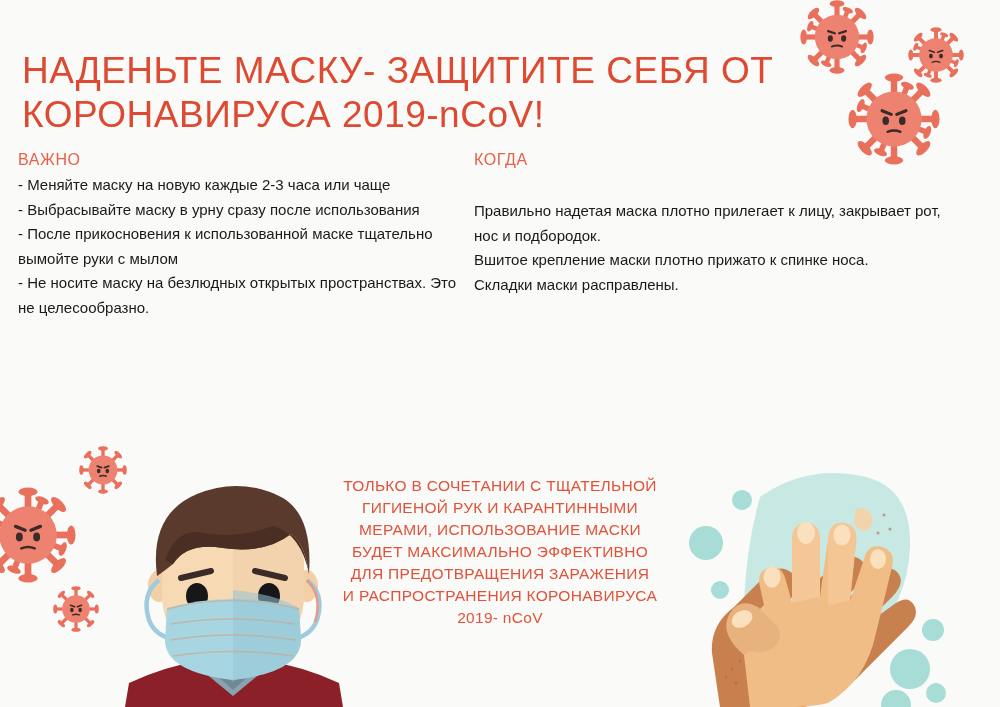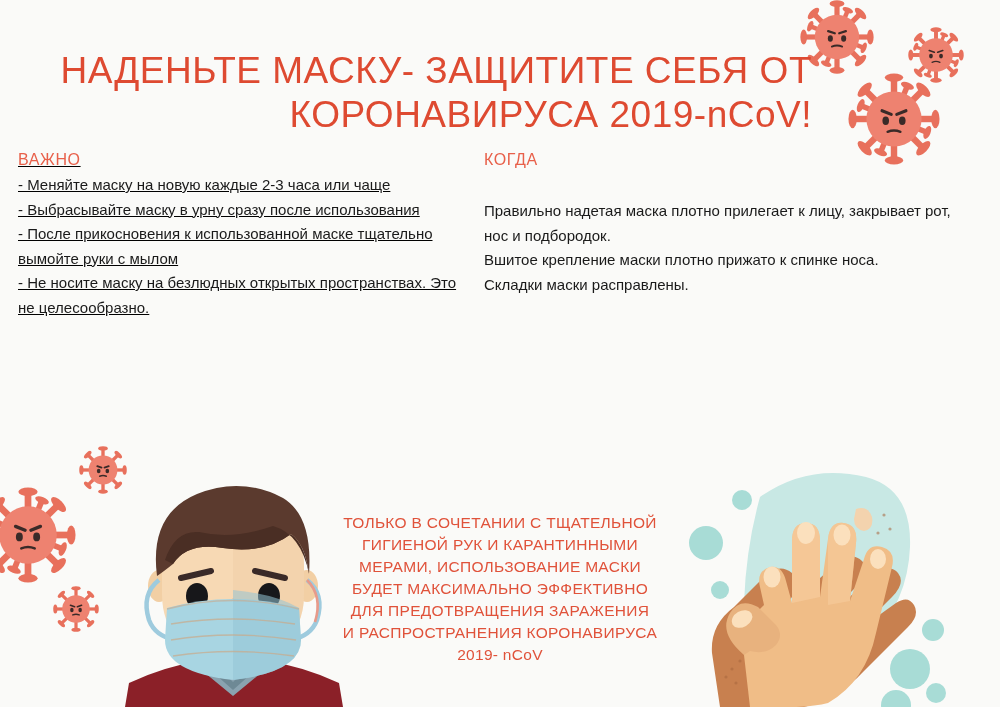--- a/index.html
+++ b/index.html
@@ -16,47 +16,46 @@
   .virus-layer{position:absolute;inset:0;pointer-events:none;}
   .virus{position:absolute;}
 
   
   .title{
     position:absolute;left:22px;top:24px;width:790px;
     color:#DE4A31;
     font-size:37px;line-height:44px;
     letter-spacing:.5px;
     font-weight:400;
-    text-align:right;
   }
 
   
   .col{position:absolute;top:150px;}
-  .col-left{left:18px;width:450px;text-decoration:underline;}
-  .col-right{left:474px;width:470px;margin-left:10px;}
+  .col-left{left:18px;width:450px;}
+  .col-right{left:474px;width:470px;}
 
   .section-head{
     color:#E8604A;
     font-size:16px;
     letter-spacing:.6px;
     margin:0 0 3px 0;
     line-height:20px;
   }
   .body-text{
     color:#1A1A1A;
     font-size:15px;
     line-height:24.5px;
     margin:0;
     white-space:pre-line;
   }
   .block-gap{height:26px;}
 
   
   .center-caption{
-    position:absolute;left:300px;top:512px;width:400px;
+    position:absolute;left:300px;top:475px;width:400px;
     text-align:center;
     color:#E0523A;
     font-size:15.5px;
     line-height:22px;
     letter-spacing:.3px;
     white-space:pre-line;
   }
 
   
   .boy{position:absolute;left:115px;top:468px;width:235px;height:239px;}

